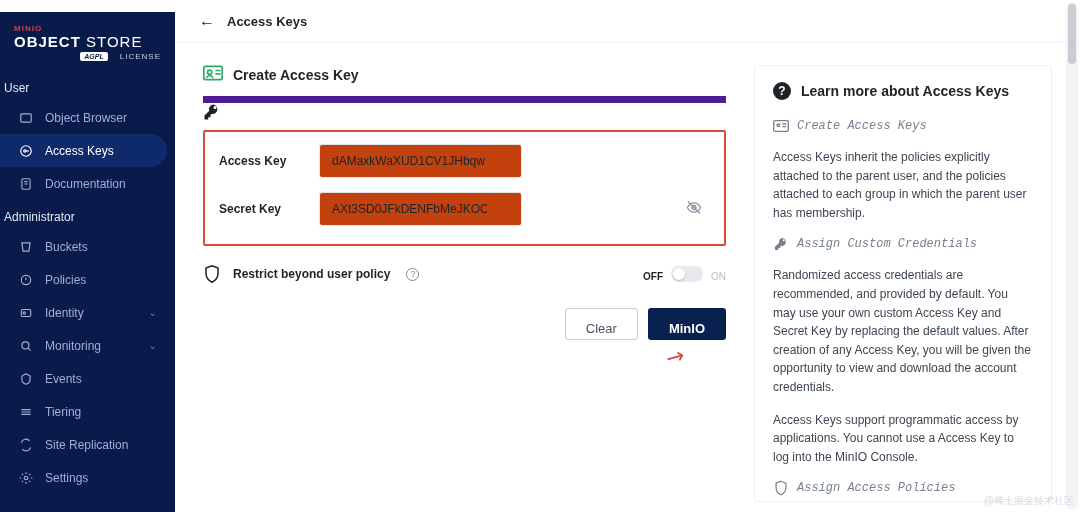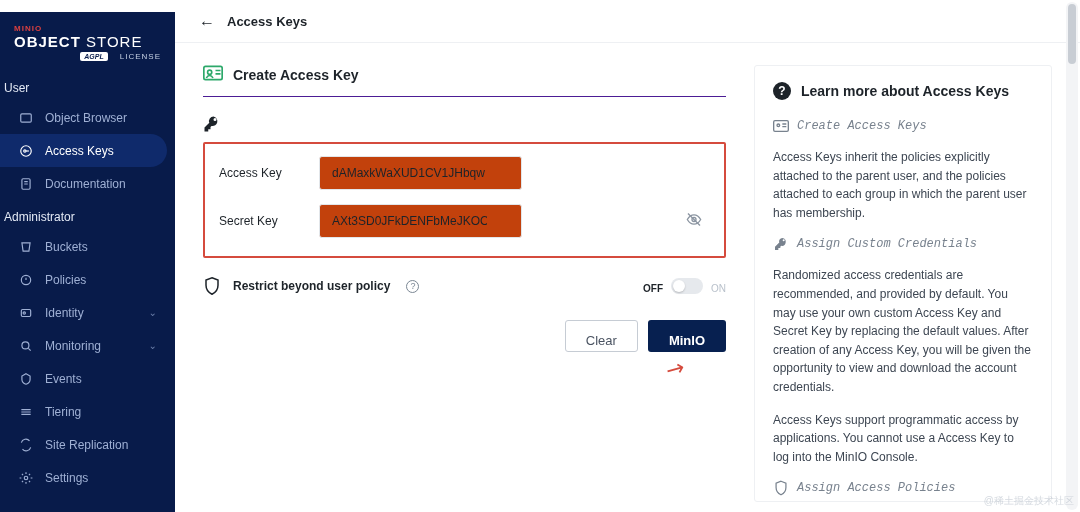--- a/index.html
+++ b/index.html
@@ -18,29 +18,29 @@
 .nav-item.active { background: #0f2a6b; color: #fff; border-radius: 0 18px 18px 0; margin-right: 8px; }
 .nav-icon { width: 15px; height: 15px; display: inline-flex; align-items: center; justify-content: center; flex-shrink: 0; }
 .nav-icon svg { width: 14px; height: 14px; }
 .chev { margin-left: auto; font-size: 10px; color: #6a7ea9; }
 .main { flex: 1; display: flex; flex-direction: column; background: #fff; overflow: hidden; }
 .topbar { display: flex; align-items: center; gap: 12px; padding: 12px 24px; border-bottom: 1px solid #eef0f3; }
 .back-arrow { font-size: 16px; color: #1d2329; cursor: pointer; }
 .topbar-title { font-size: 13px; font-weight: 700; color: #1d2329; }
 .content { flex: 1; display: flex; gap: 28px; padding: 22px 28px 10px; overflow: hidden; }
 .form-card { flex: 1; display: flex; flex-direction: column; }
-.card-head { display: flex; align-items: center; gap: 10px; padding-bottom: 12px; border-bottom: 1px solid #4c1d95; margin-bottom: 18px; }
+.card-head { display: flex; align-items: center; gap: 10px; padding-bottom: 12px; border-bottom: 7px solid #4c1d95; }
 .card-head-icon { color: #2ca86a; }
 .card-title { font-size: 14px; font-weight: 700; color: #1d2329; }
 .key-icon-row { margin-bottom: 6px; }
 .key-icon-row svg { width: 18px; height: 18px; }
 .key-box { border: 2px solid #d54b3d; padding: 12px 14px 18px; border-radius: 2px; }
 .field-row { display: flex; align-items: center; gap: 20px; margin-bottom: 14px; }
 .field-row:last-child { margin-bottom: 0; }
-.field-label { width: 80px; font-size: 12px; font-weight: 400; color: #1d2329; }
+.field-label { width: 80px; font-size: 12px; font-weight: 700; color: #1d2329; }
 .field-input { flex: 1; height: 34px; border: 1px solid #e2e6ea; border-radius: 3px; padding: 0 34px 0 12px; font-size: 12px; color: #1d2329; background: #c2410c; }
 .field-wrap { flex: 1; position: relative; }
 .eye-btn { position: absolute; right: 8px; top: 50%; transform: translateY(-50%); color: #8b95a1; cursor: pointer; font-size: 13px; }
 .restrict-row { display: flex; align-items: center; gap: 12px; margin-top: 18px; }
 .shield-icon { display: inline-flex; }
 .restrict-label { font-size: 12px; font-weight: 700; color: #1d2329; }
 .help-dot { display: inline-flex; width: 13px; height: 13px; border: 1px solid #7b8794; border-radius: 50%; align-items: center; justify-content: center; font-size: 9px; color: #7b8794; margin-left: 4px; }
 .toggle-block { margin-left: auto; display: flex; align-items: flex-end; gap: 8px; font-size: 10px; }
 .toggle-off { color: #1d2329; font-weight: 700; }
 .toggle-on { color: #b9c1cb; }

